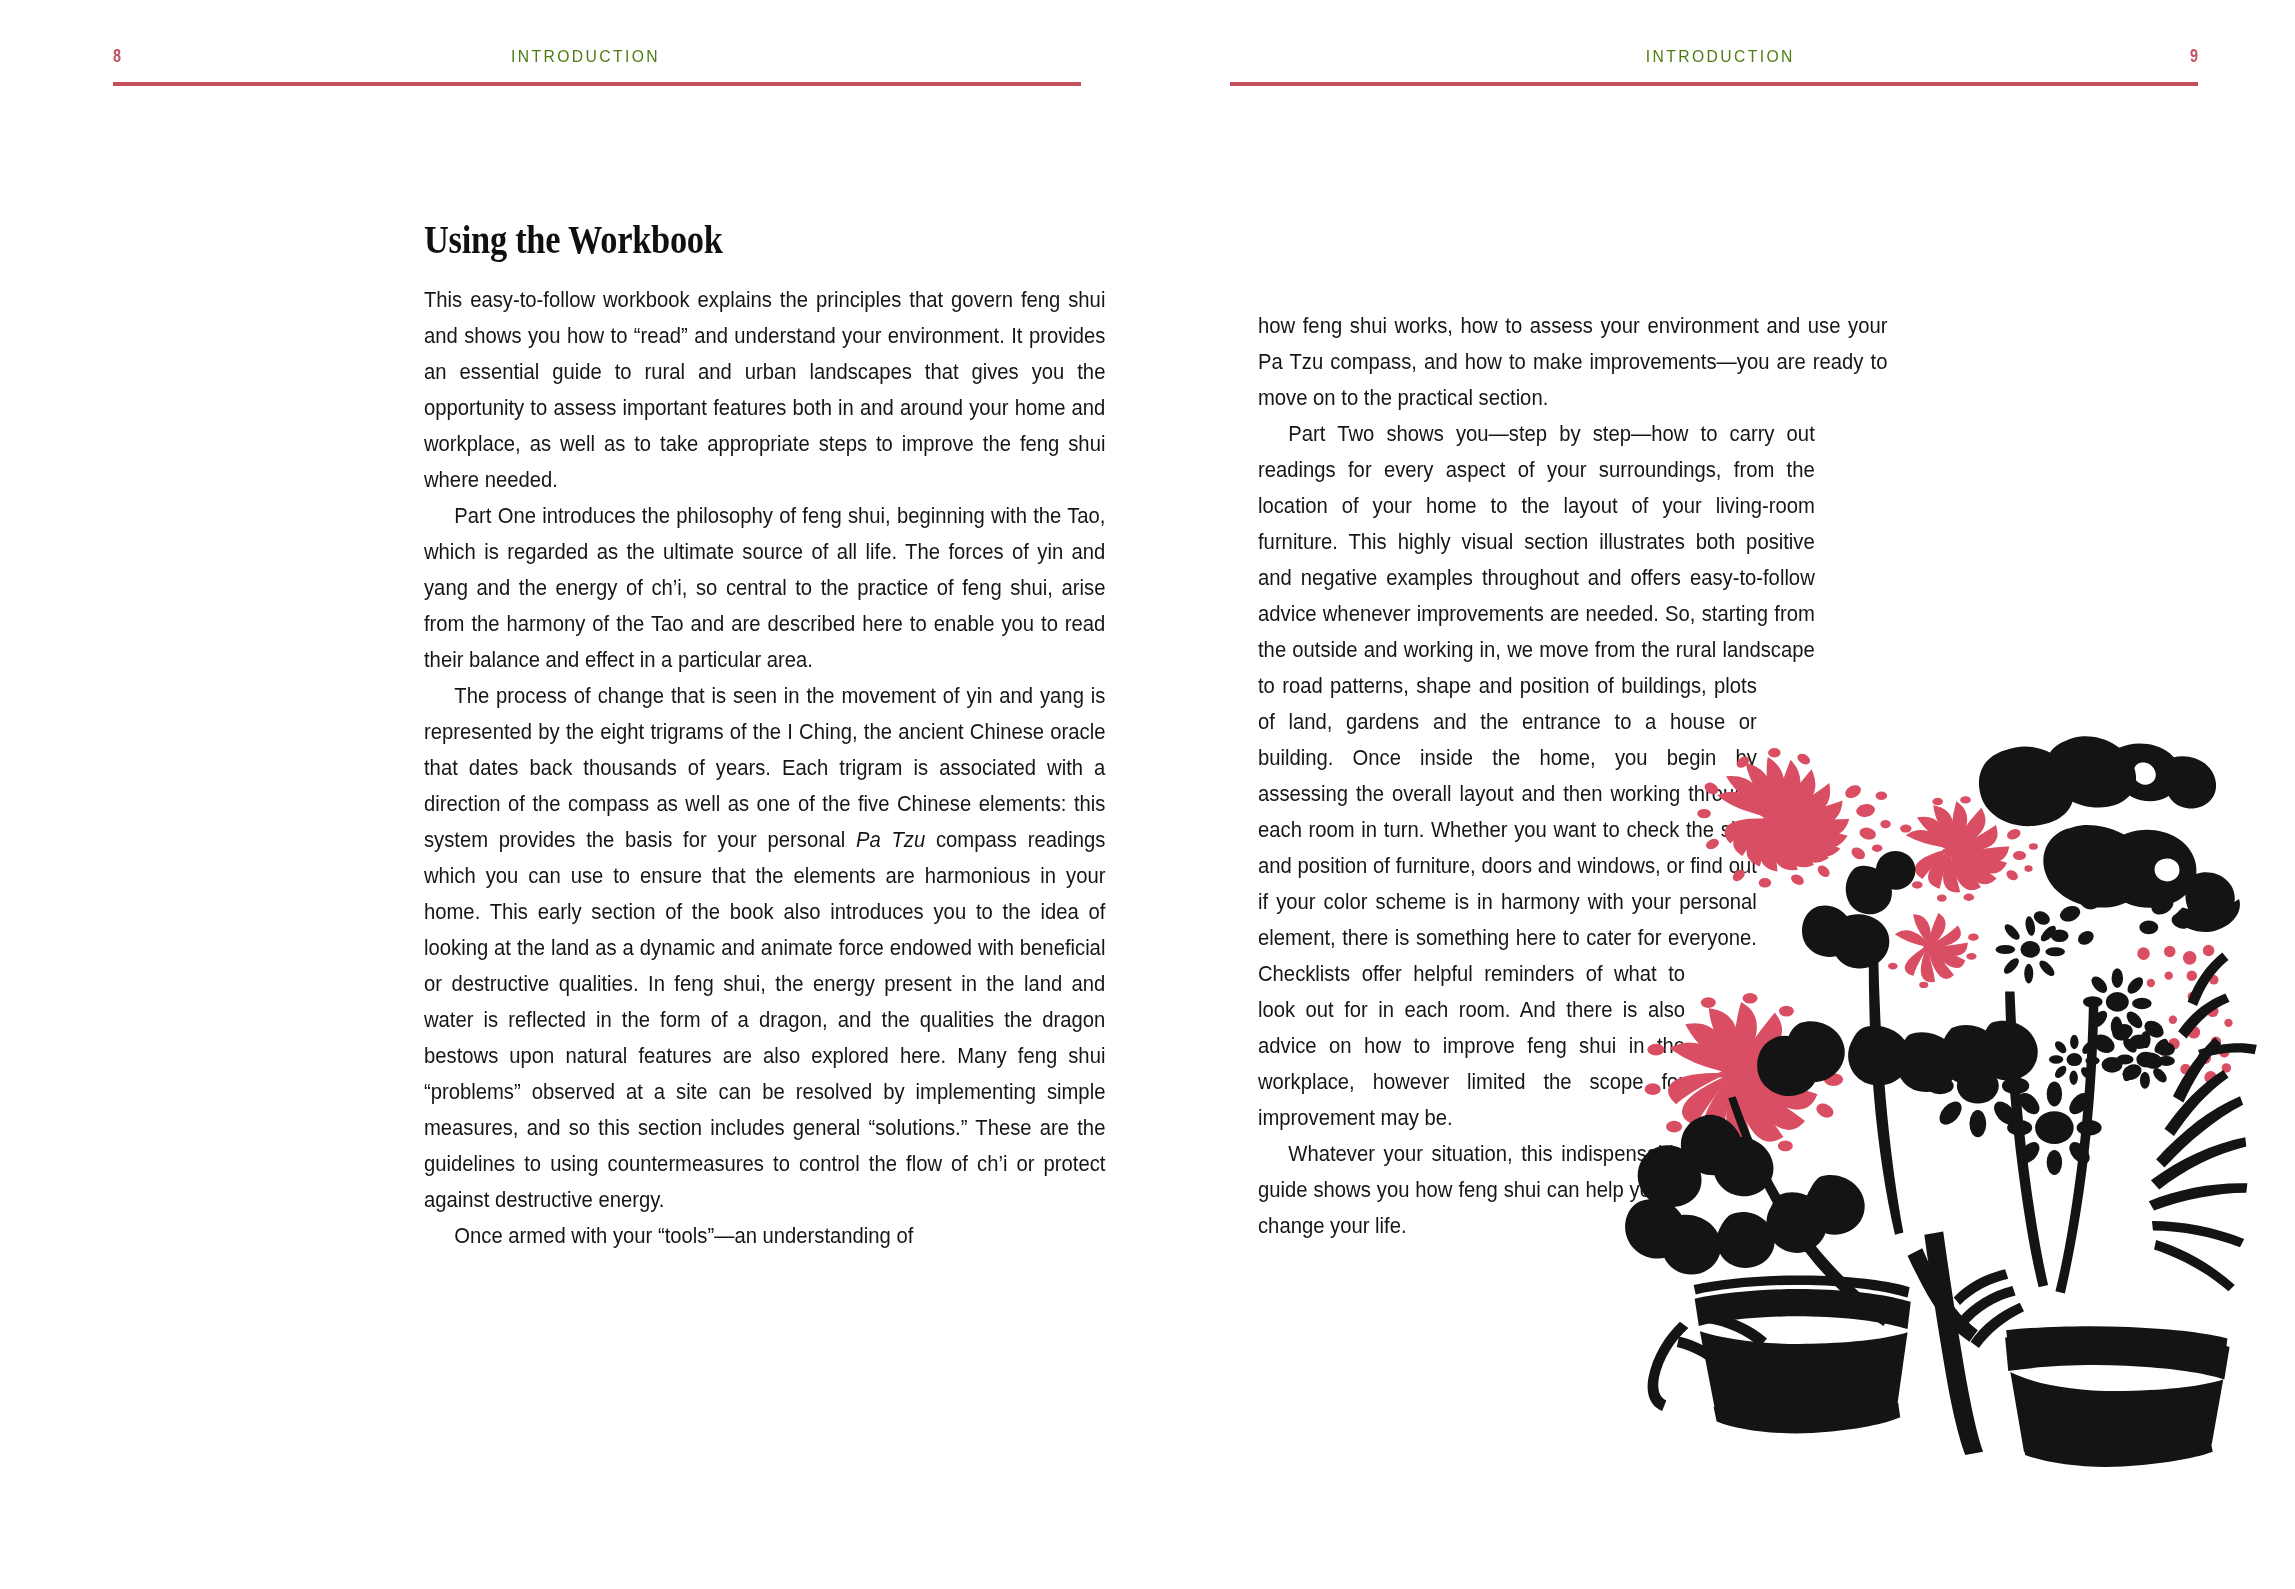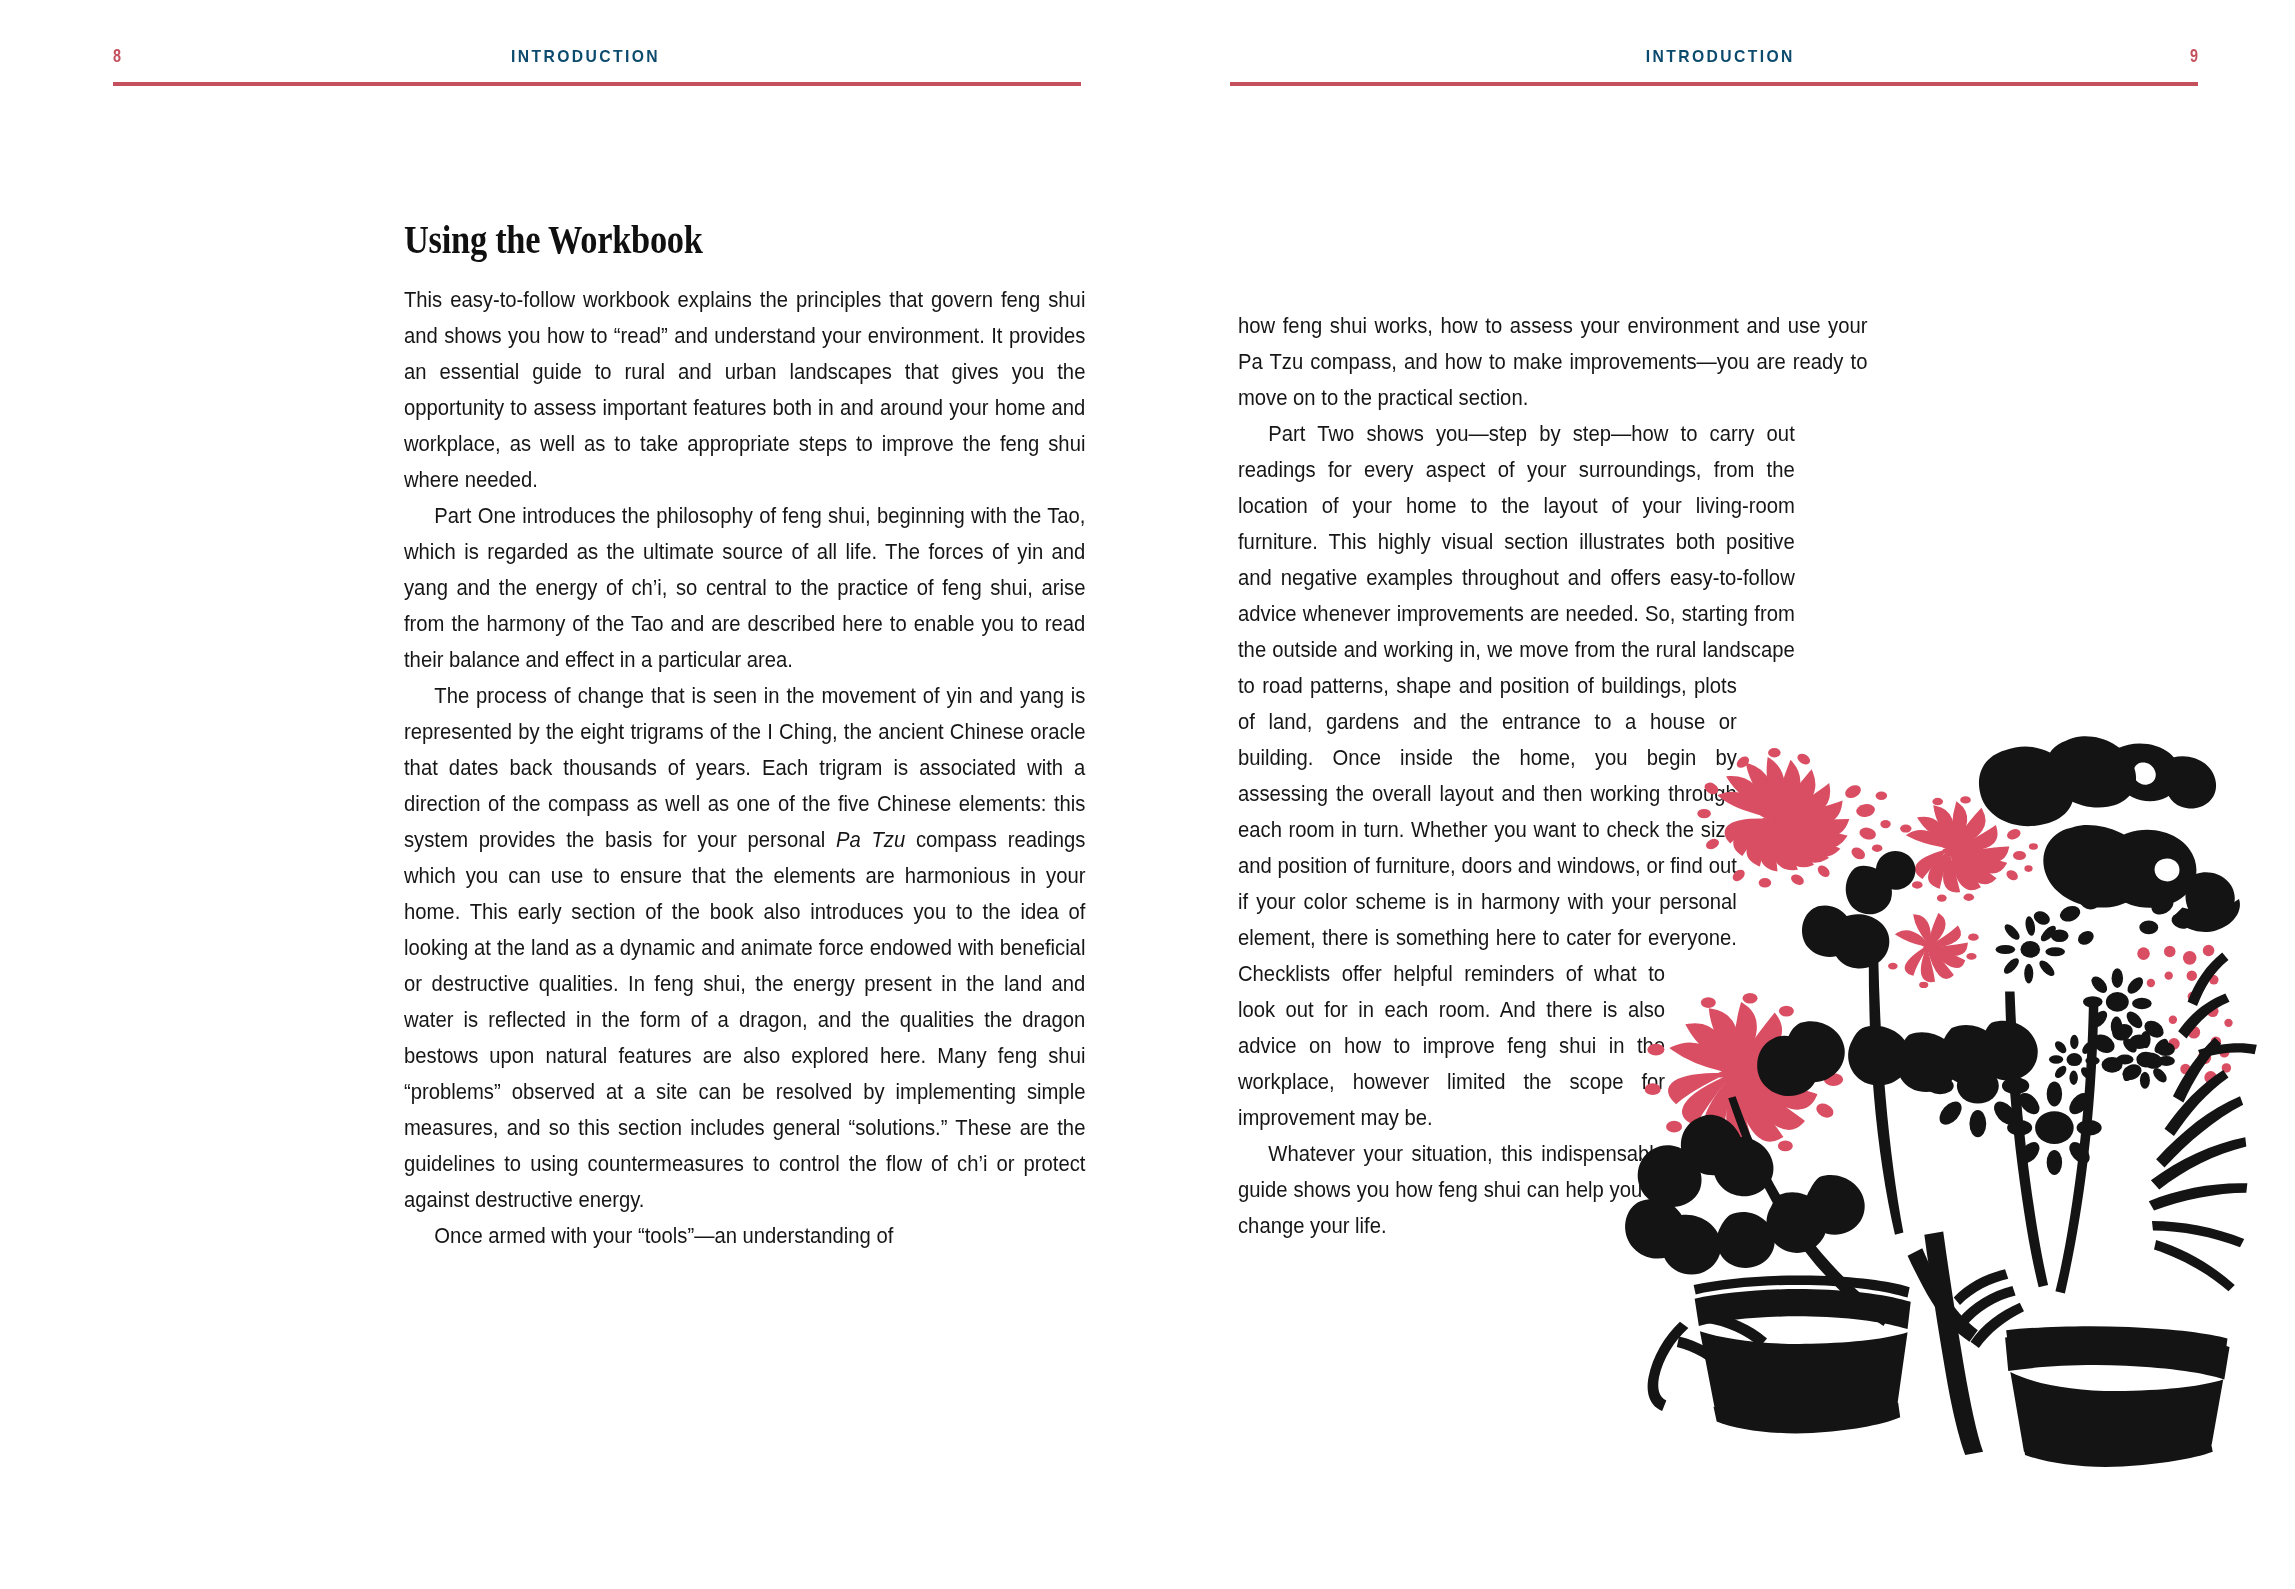--- a/index.html
+++ b/index.html
@@ -49,41 +49,42 @@
   .page-head.left  .folio { left: 0;  transform-origin: left center; }
   .page-head.right .folio { right: 0; transform-origin: right center; }
 
   .running-title {
     position: absolute;
     left: 0;
     right: 0;
     top: 3.1px;
     text-align: center;
     font-family: "Liberation Sans Narrow", "Liberation Sans", sans-serif;
-    font-weight: 700;
+    font-weight: 400;
     font-size: 15.7px;
     letter-spacing: 2.4px;
-    color: #0c4a6e;
+    color: #4d7c0f;
   }
   .page-head.left .running-title  { transform: translateX(-11.5px); }
   .page-head.right .running-title { transform: translateX(6.3px); }
 
   .head-rule {
     position: absolute;
     left: 0;
     right: 0;
     top: 37px;
     height: 3.7px;
     background: #c4505e;
   }
 
   
   .column {
     position: absolute;
     top: 0;
+    margin-left: 20px;
   }
   .col-left  { left: 404px;  width: 682px; top: 220px; }
   .col-right { left: 1238px; width: 630px; top: 308px; }
 
   .chapter-title {
     font-family: "Liberation Serif", "DejaVu Serif", serif;
     font-weight: 700;
     font-size: 40px;
     line-height: 1;
     color: #101010;

